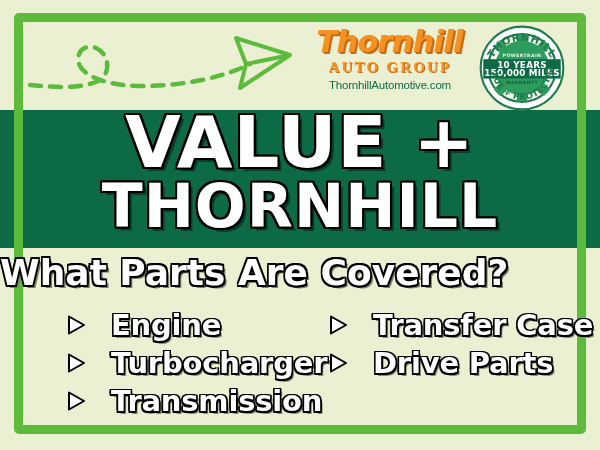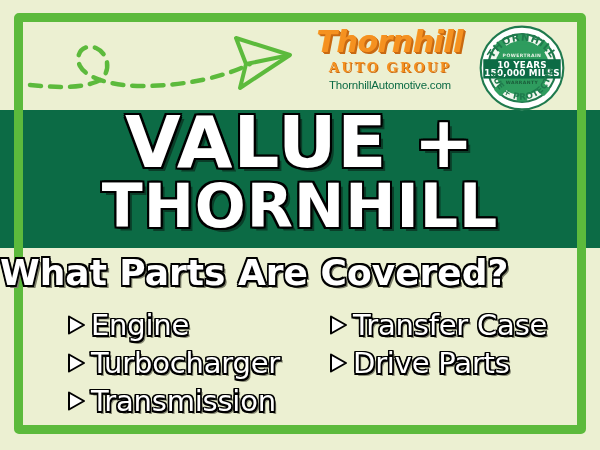--- a/index.html
+++ b/index.html
@@ -189,30 +189,31 @@
   }
   .bullet-icon {
     display: inline-block;
     width: 20px;
     height: 22px;
     margin-right: 5px;
     flex: 0 0 auto;
   }
   .part-label {
     font-family: "DejaVu Sans", sans-serif;
-    font-weight: normal;
+    font-weight: bold;
     font-size: 29px;
     line-height: 30px;
     color: #ffffff;
     letter-spacing: -0.2px;
     text-shadow:
       -1.5px 0 0 #000, 1.5px 0 0 #000, 0 -1.5px 0 #000, 0 1.5px 0 #000,
       -1.5px -1.5px 0 #000, 1.5px -1.5px 0 #000,
       -1.5px 1.5px 0 #000, 1.5px 1.5px 0 #000,
       2.5px 2.5px 0 #8a8c76;
+    margin-left: 20px;
   }
 </style>
 </head>
 <body>
 
 <div id="ad">
 
   <div id="title-band"></div>
 
   <div id="header">

